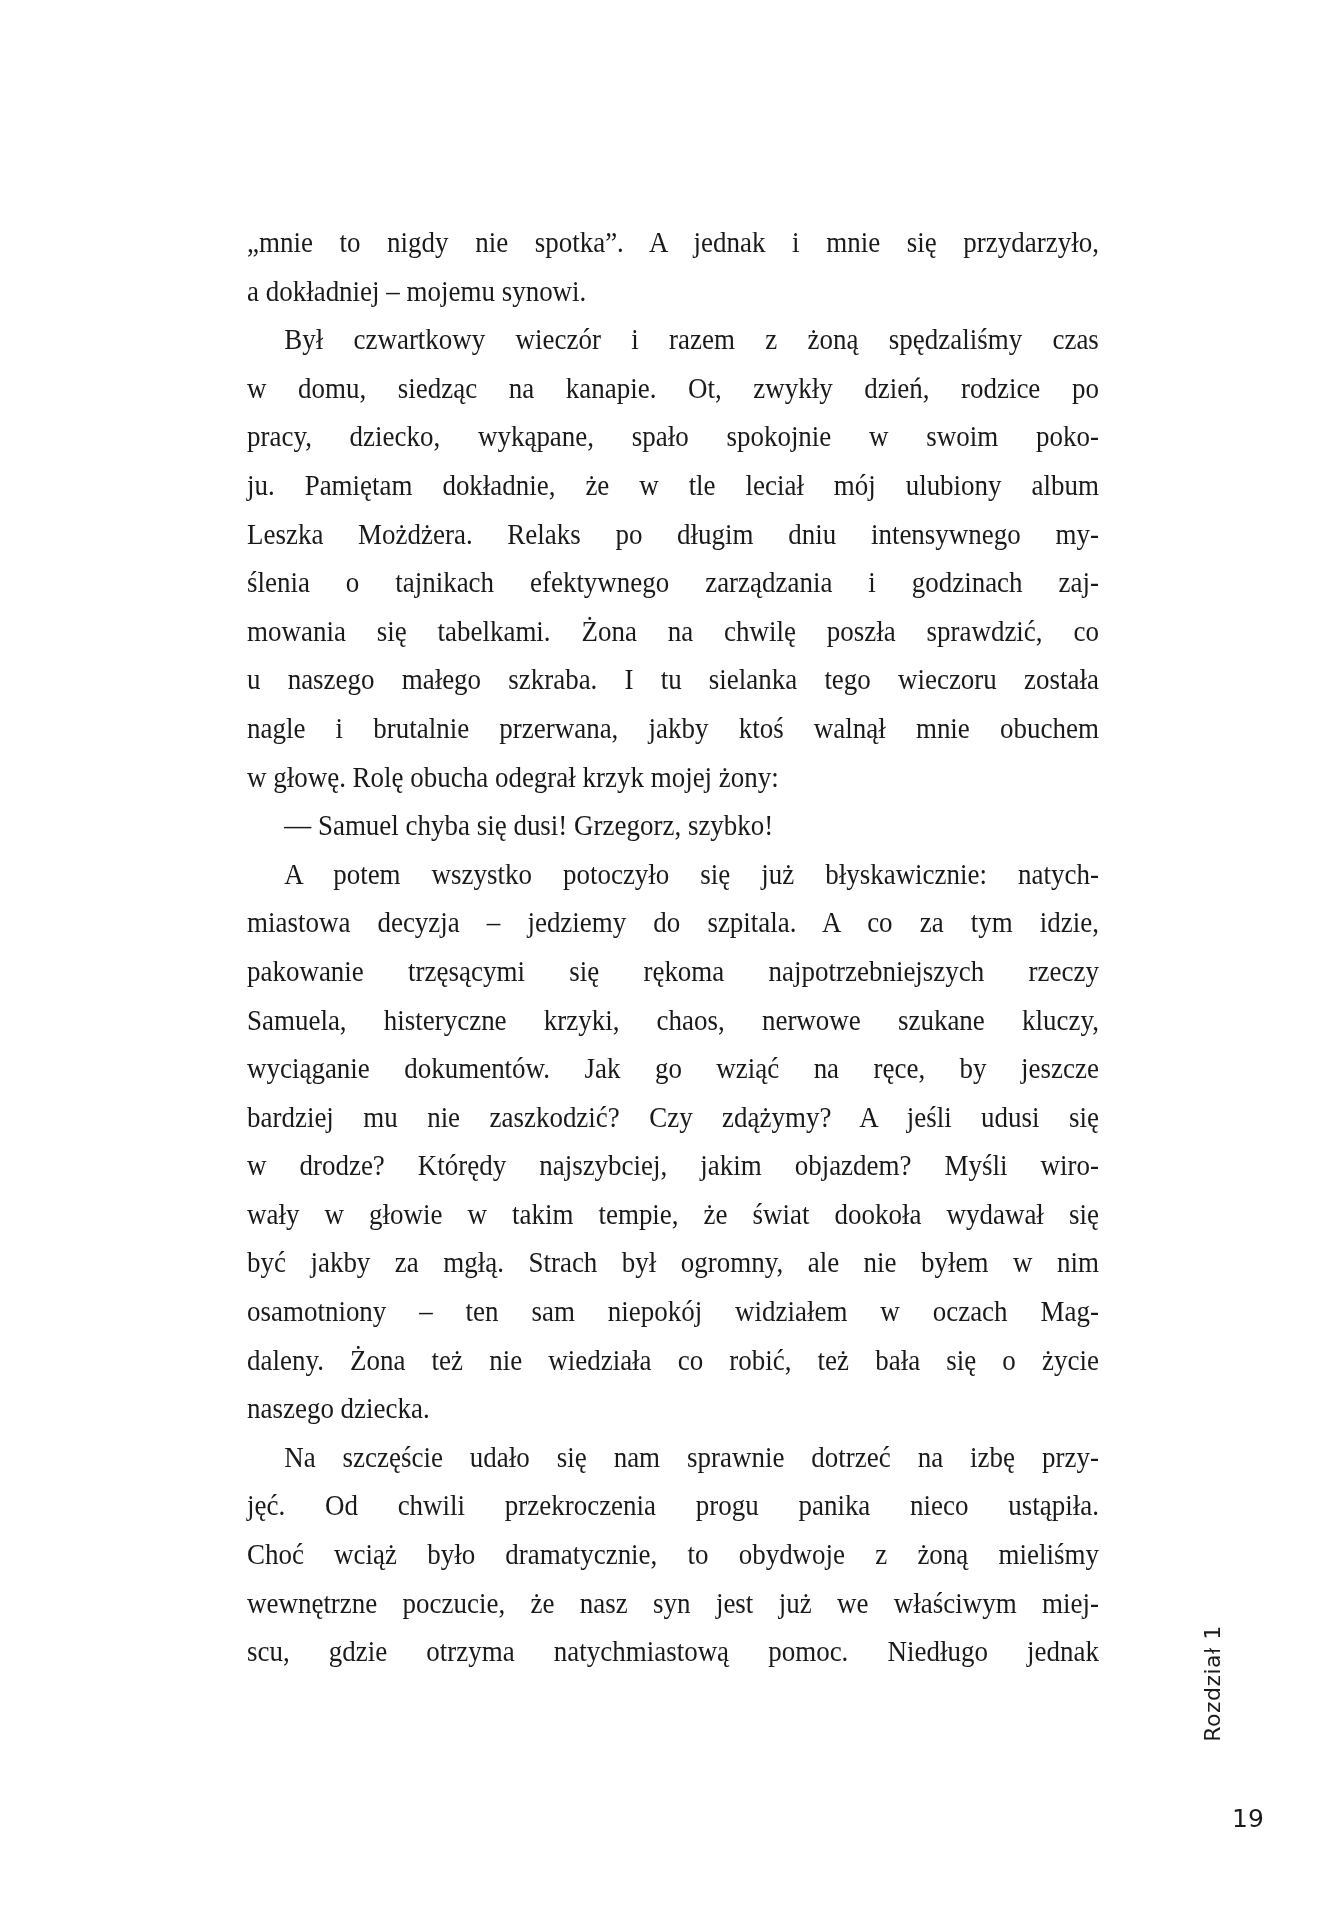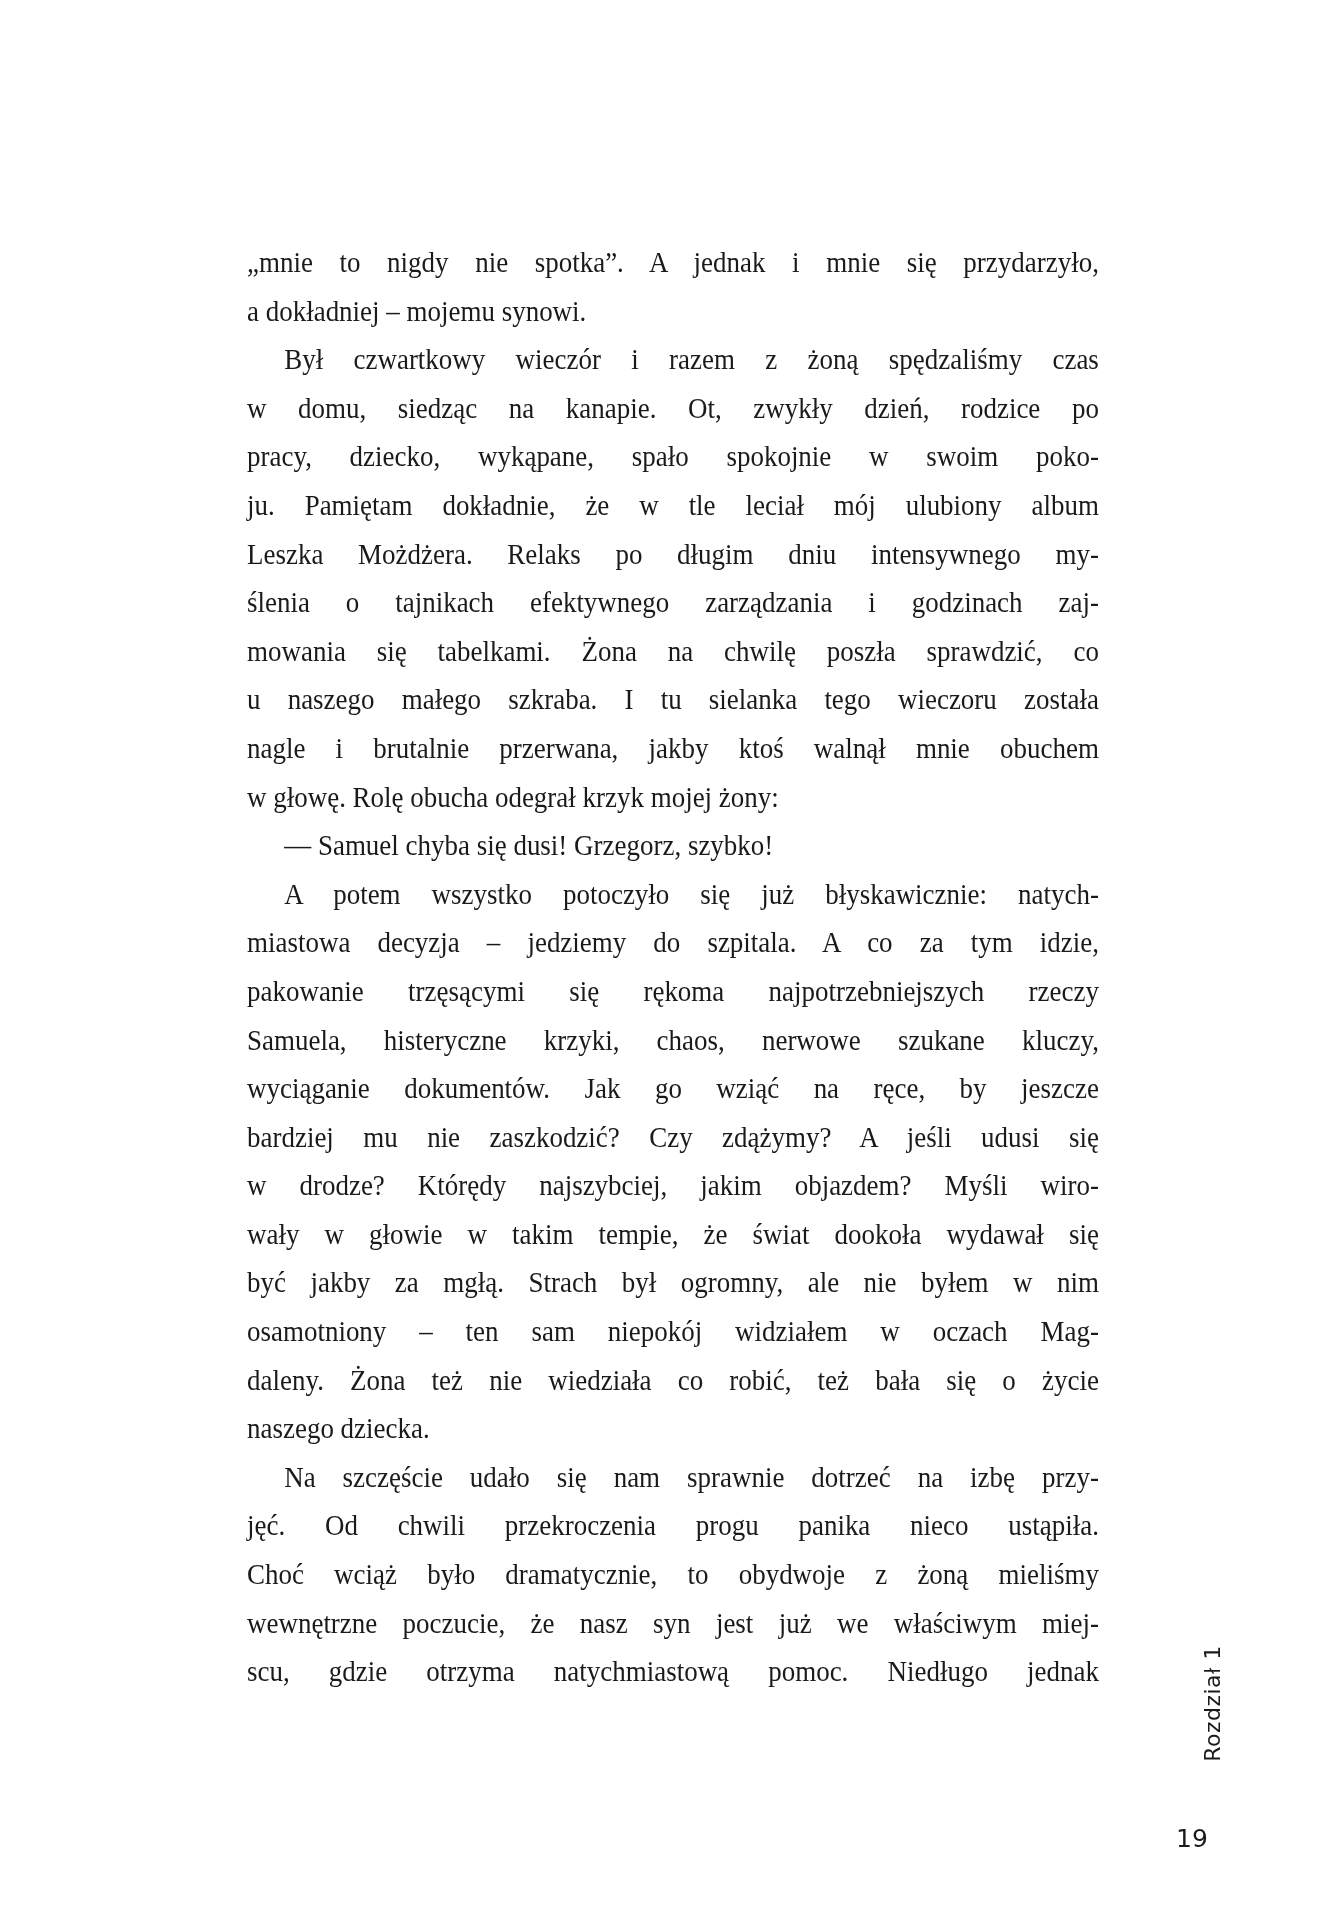--- a/index.html
+++ b/index.html
@@ -13,21 +13,20 @@
       position: relative;
       overflow: hidden;
       color: #1a1a1a;
     }
     .page {
       position: absolute;
       left: 0; top: 0;
       width: 1323px;
       height: 1538px;
       background: #ffffff;
-      margin-top: 20px;
     }
     .body-text {
       position: absolute;
       left: 247px;
       top: 218px;
       width: 852px;
       font-family: "Liberation Serif", "DejaVu Serif", serif;
       font-size: 29px;
       line-height: 48.6px;
       color: #1a1a1a;
@@ -62,23 +61,24 @@
       display: inline-block;
       transform: rotate(-90deg);
       white-space: nowrap;
       font-family: "DejaVu Sans", "Liberation Sans", sans-serif;
       font-size: 22px;
       letter-spacing: 0.5px;
       color: #1a1a1a;
     }
     .page-number {
       position: absolute;
-      left: 1176px;
+      left: 1228px;
       top: 1804px;
       width: 40px;
+      text-align: center;
       font-family: "DejaVu Sans", "Liberation Sans", sans-serif;
       font-size: 25px;
       color: #1a1a1a;
     }
   </style>
 </head>
 <body>
 
 <div class="page">
   <div class="body-text" id="body-text">

